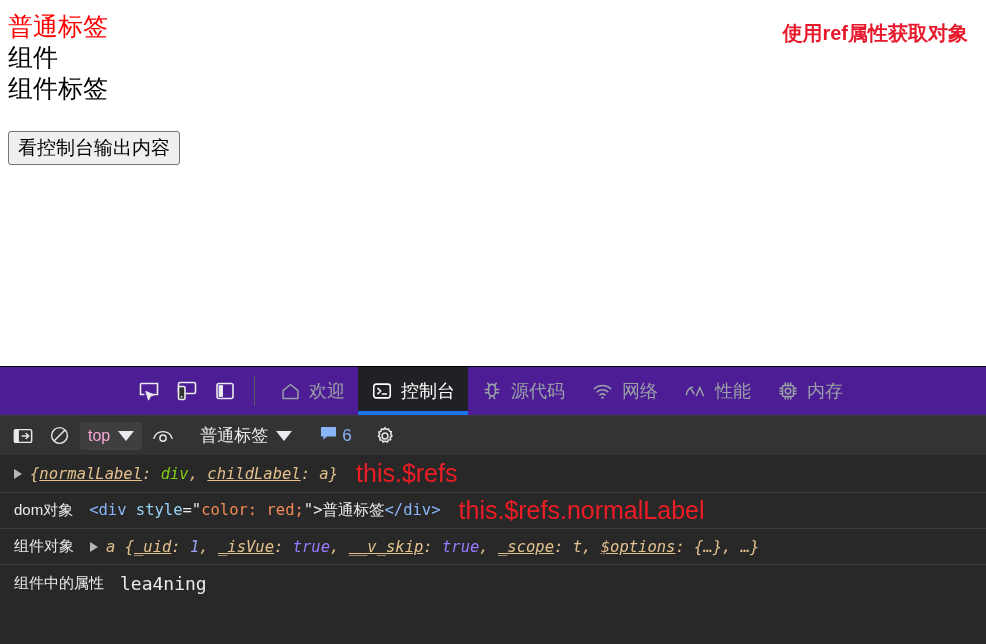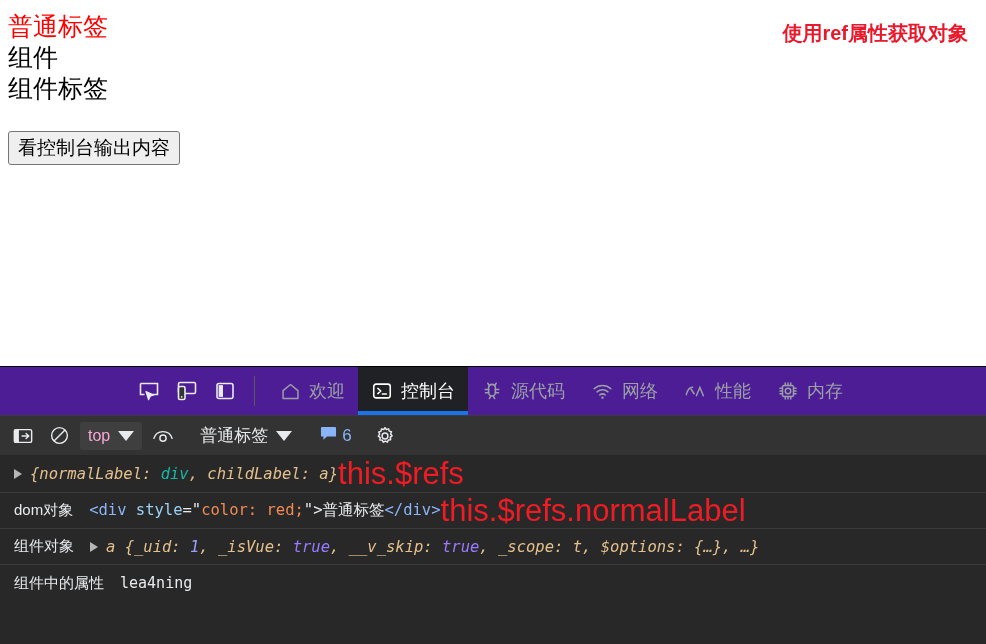--- a/index.html
+++ b/index.html
@@ -228,22 +228,22 @@
     margin-right: 8px;
     flex: 0 0 auto;
     cursor: default;
   }
   .obj-preview {
     font-family: "DejaVu Sans Mono", "Liberation Mono", monospace;
     font-size: 15.5px;
     font-style: italic;
     color: #e3c08d;
   }
-  .k-name  { color: #e3c08d; }
-  .v-blue  { color: #14b8a6; }
+  .k-name  { color: #e3c08d; text-decoration: underline; }
+  .v-blue  { color: #84cc16; }
   .v-num   { color: #9aa0f8; }
   .v-bool  { color: #9a7bff; margin-top: 32px; }
   .v-plain { color: #e3c08d; }
 
   .label-cn {
     color: #e8eaed;
     font-size: 15px;
     font-family: "Liberation Sans", sans-serif;
     margin-right: 16px;
     flex: 0 0 auto;
@@ -251,28 +251,29 @@
   .html-snippet {
     font-family: "DejaVu Sans Mono", "Liberation Mono", monospace;
     font-size: 15.5px;
     color: #8ab4f8;
   }
   .html-snippet .attr { color: #9ad1f5; }
   .html-snippet .val  { color: #f28b54; }
   .html-snippet .txt  { color: #e8eaed; }
   .plain-out {
     font-family: "DejaVu Sans Mono", "Liberation Mono", monospace;
-    font-size: 15px;
+    font-size: 18px;
     color: #e8eaed;
   }
 
   .annot {
     color: #ee1d25;
-    font-size: 31px;
+    font-size: 25px;
     font-family: "Liberation Sans", sans-serif;
+    margin-left: 18px;
     flex: 0 0 auto;
   }
 
   
   #console-prompt {
     height: 38px;
     display: flex;
     align-items: center;
     padding-left: 12px;
     box-sizing: border-box;

